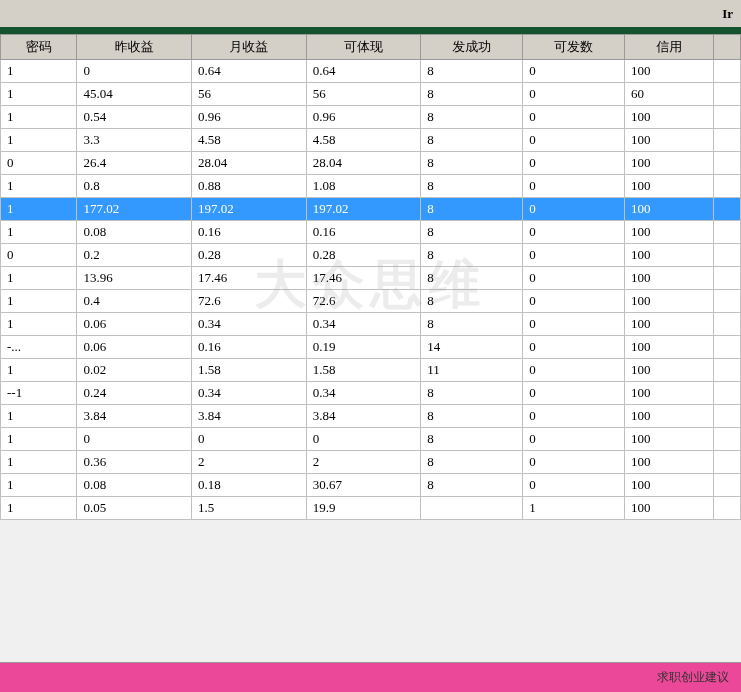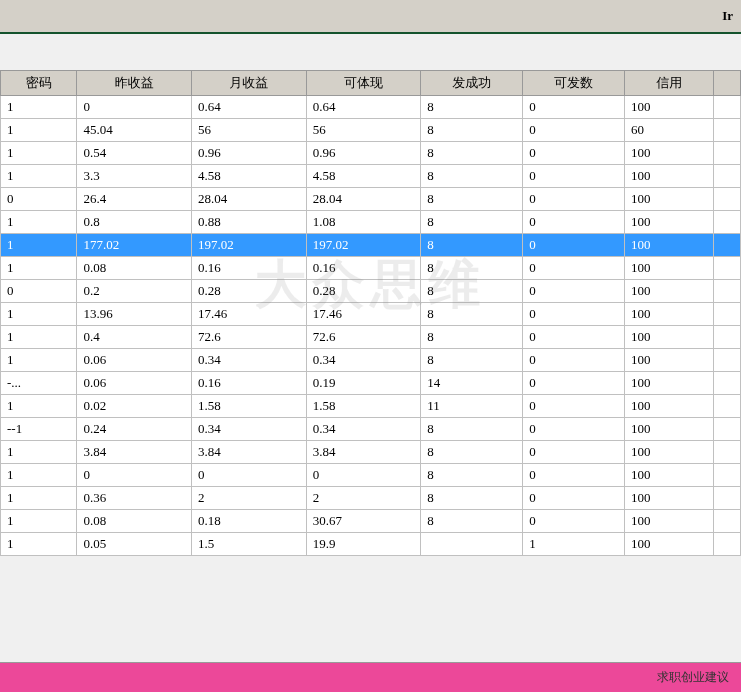--- a/index.html
+++ b/index.html
@@ -19,41 +19,40 @@
     }
 
     .top-bar {
       width: 100%;
       height: 34px;
       background: #d4d0c8;
       display: flex;
       align-items: center;
       justify-content: flex-end;
       padding-right: 8px;
-      border-bottom: 2px solid #14532d;
+      border-bottom: 7px solid #14532d;
     }
 
     .top-bar-label {
       font-size: 13px;
       color: #000;
       font-weight: bold;
     }
 
     .table-container {
       width: 100%;
       height: calc(692px - 34px - 30px);
       overflow: hidden;
       position: relative;
     }
 
     table {
       width: 100%;
       border-collapse: collapse;
       table-layout: fixed;
-      margin-top: 36px;
     }
 
     th {
       background: #d4d0c8;
       border: 1px solid #999;
       padding: 3px 6px;
       text-align: center;
       font-weight: normal;
       font-size: 13px;
       white-space: nowrap;

